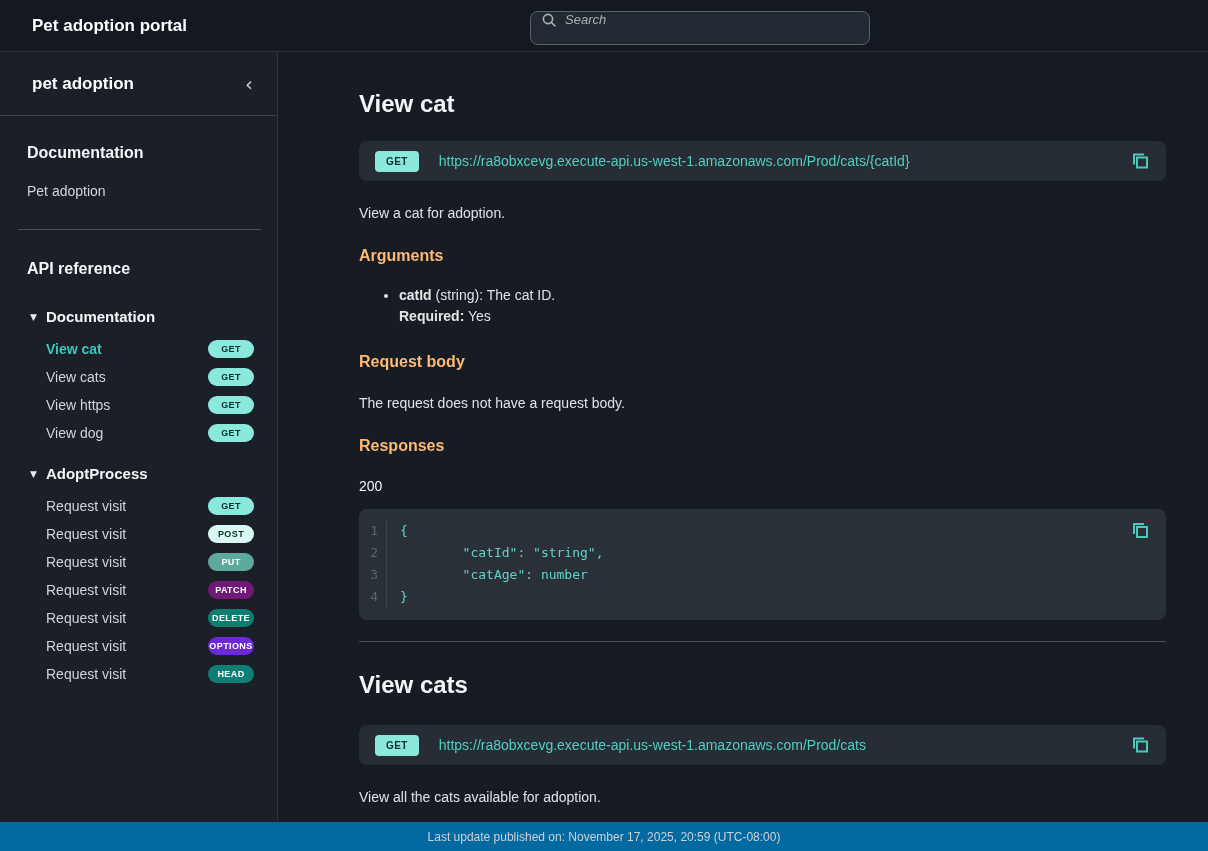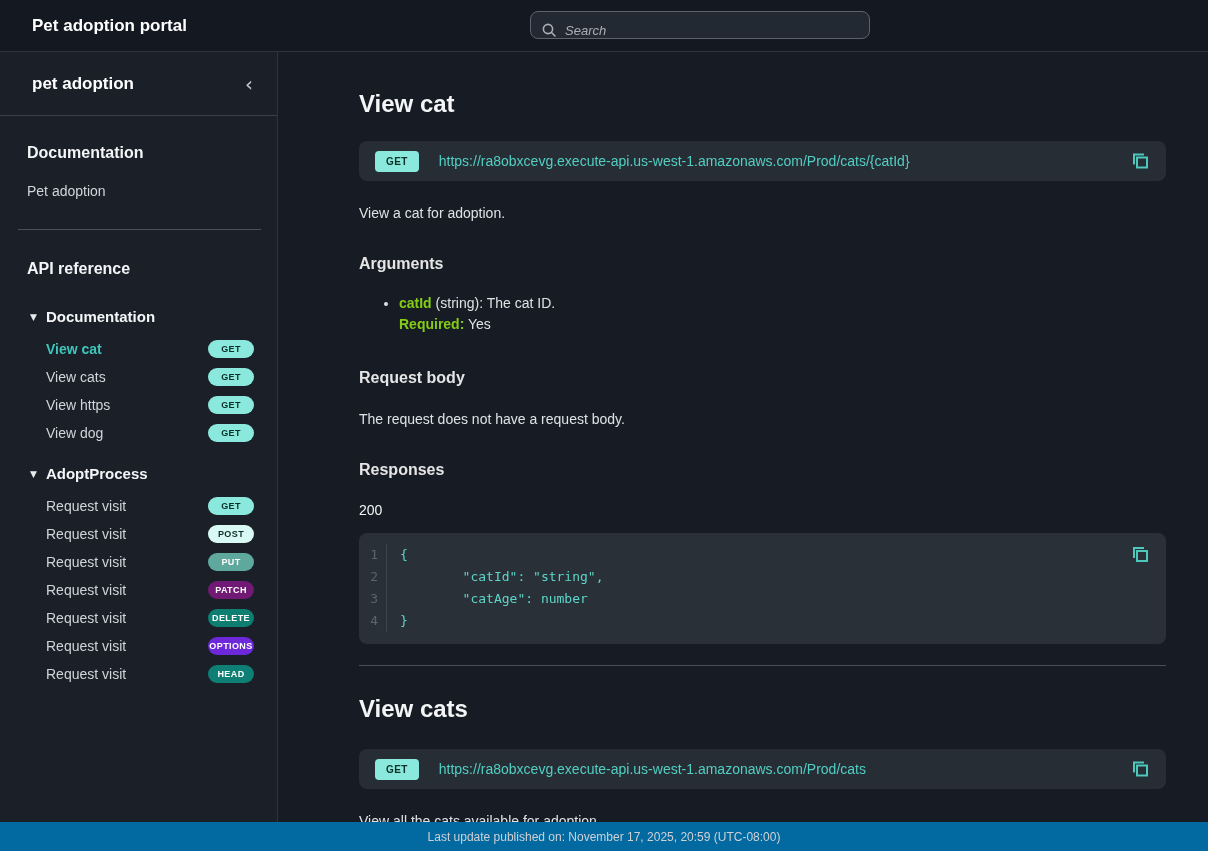--- a/index.html
+++ b/index.html
@@ -11,23 +11,23 @@
   }
 
   
   .header {
     height:52px; flex:0 0 52px; background:#131821;
     border-bottom:1px solid #2e343c;
     display:flex; align-items:center; position:relative;
   }
   .header-title { color:#ffffff; font-weight:bold; font-size:17px; margin-left:32px; }
   .search-box {
-    position:absolute; left:530px; top:11px; width:340px; height:28px;
+    position:absolute; left:530px; top:11px; width:340px; height:34px;
     background:#232932; border:1px solid #5c636b; border-radius:8px;
-    display:flex; align-items:flex-end; padding:0 10px;
+    display:flex; align-items:flex-start; padding:0 10px;
   }
   .search-box svg { flex:0 0 16px; margin-right:8px; }
   .search-box input {
     flex:1; background:transparent; border:none; outline:none;
     color:#c6cacd; font-style:italic; font-size:13px;
     font-family:"Liberation Sans", sans-serif;
   }
   .search-box input::placeholder { color:#aab0b5; font-style:italic; }
 
   
@@ -87,24 +87,24 @@
   .method-chip {
     background:#8ae9dc; color:#0d2f2a; font-weight:bold; font-size:10px;
     letter-spacing:.4px; border-radius:4px; padding:5px 11px; margin-right:20px;
   }
   .url-text { color:#52cfc3; font-size:14px; }
   .copy-btn {
     position:absolute; right:14px; top:50%; transform:translateY(-50%);
     background:none; border:none; cursor:pointer; line-height:0; padding:2px;
   }
   .para { font-size:14px; color:#dfe2e5; margin-top:24px; }
-  .h3 { color:#e5e5e5; font-weight:bold; font-size:16px; margin-top:34px; }
+  .h3 { color:#fdba74; font-weight:bold; font-size:16px; margin-top:26px; }
   .args-list { margin:20px 0 0 40px; }
   .args-list li { font-size:14px; color:#dfe2e5; line-height:21px; }
-  .b { font-weight:bold; color:#84cc16; }
+  .b { font-weight:bold; color:#e5e5e5; }
   .code-label { color:#f4f5f6; font-weight:normal; font-size:14px; margin-top:23px; }
   .code-block {
     margin-top:15px; background:#2a3038; border-radius:8px;
     padding:11px 16px 12px 0; position:relative;
   }
   .code-line { display:flex; line-height:22px; font-family:"DejaVu Sans Mono", monospace; font-size:13px; }
   .code-line .ln {
     flex:0 0 28px; text-align:right; color:#5d646c;
     border-right:1px solid #3e444c; padding-right:8px;
   }

